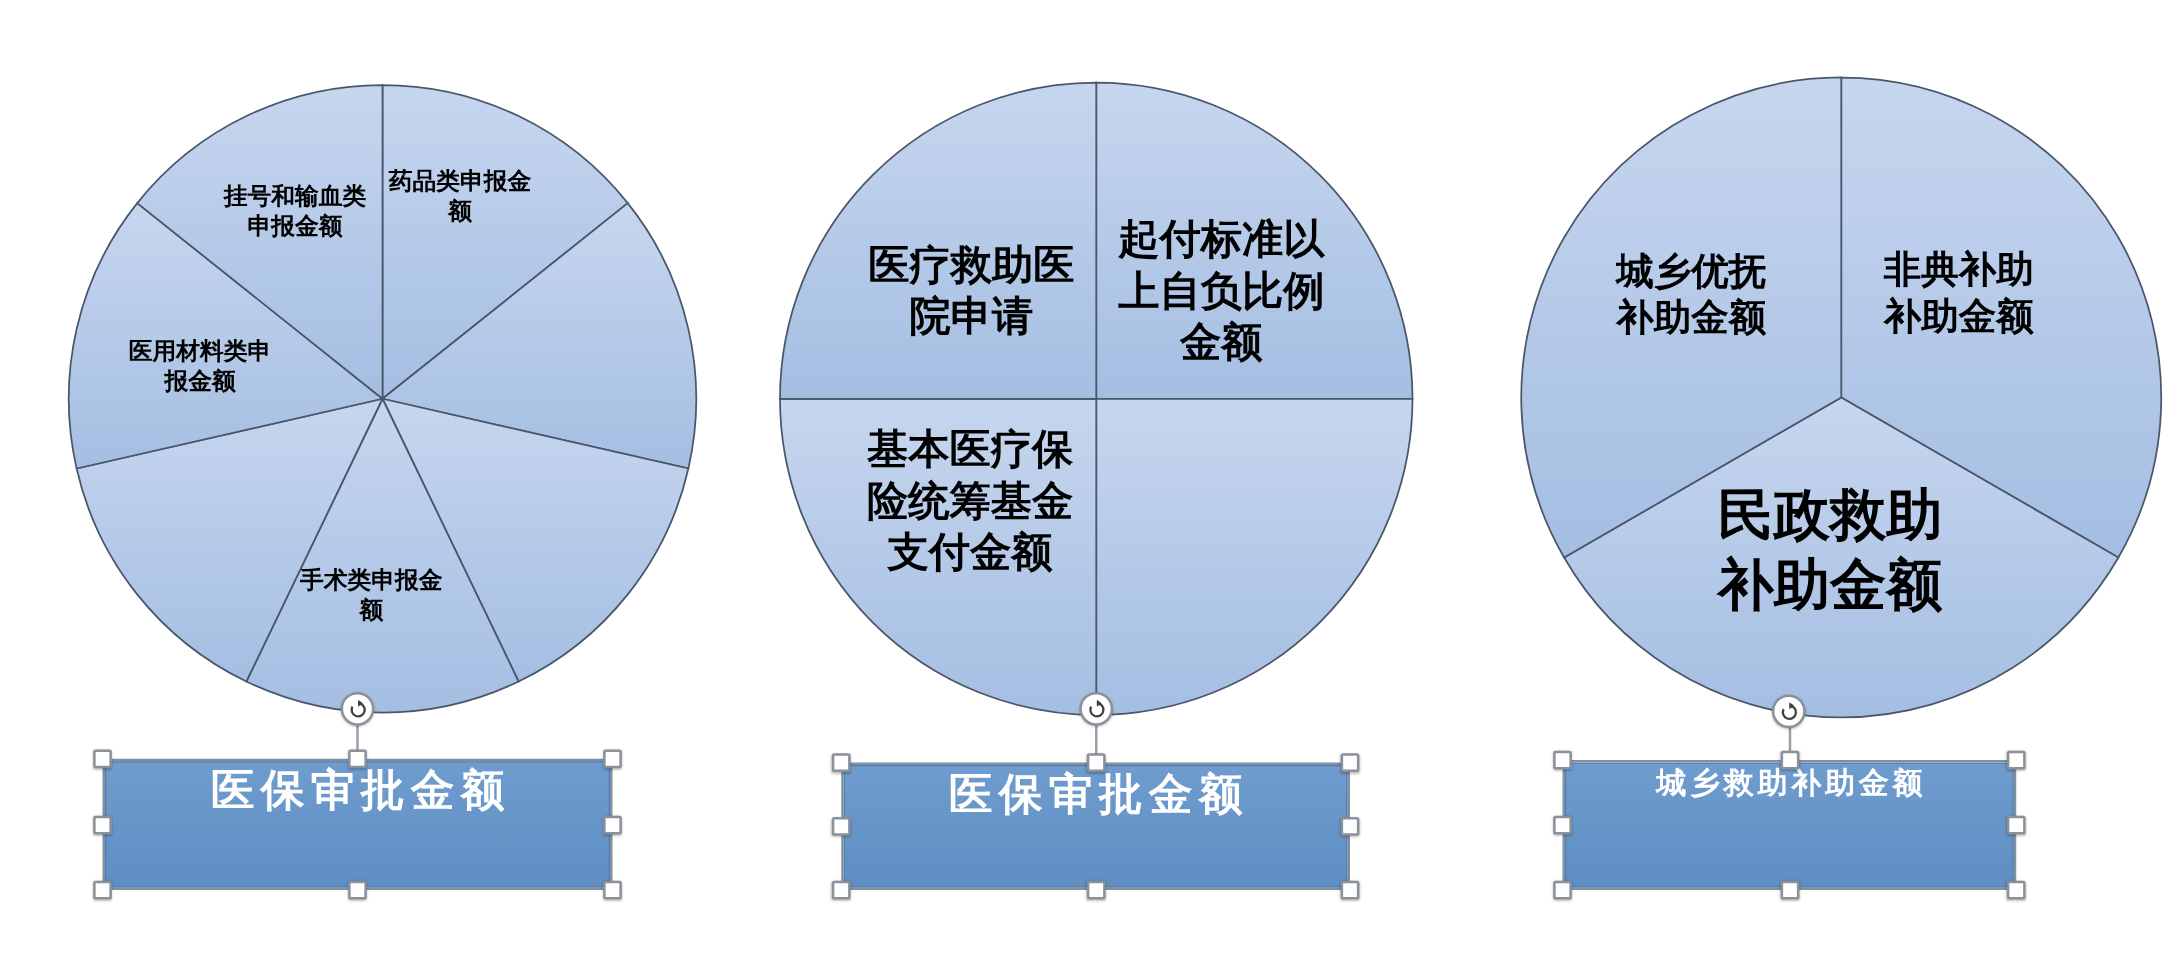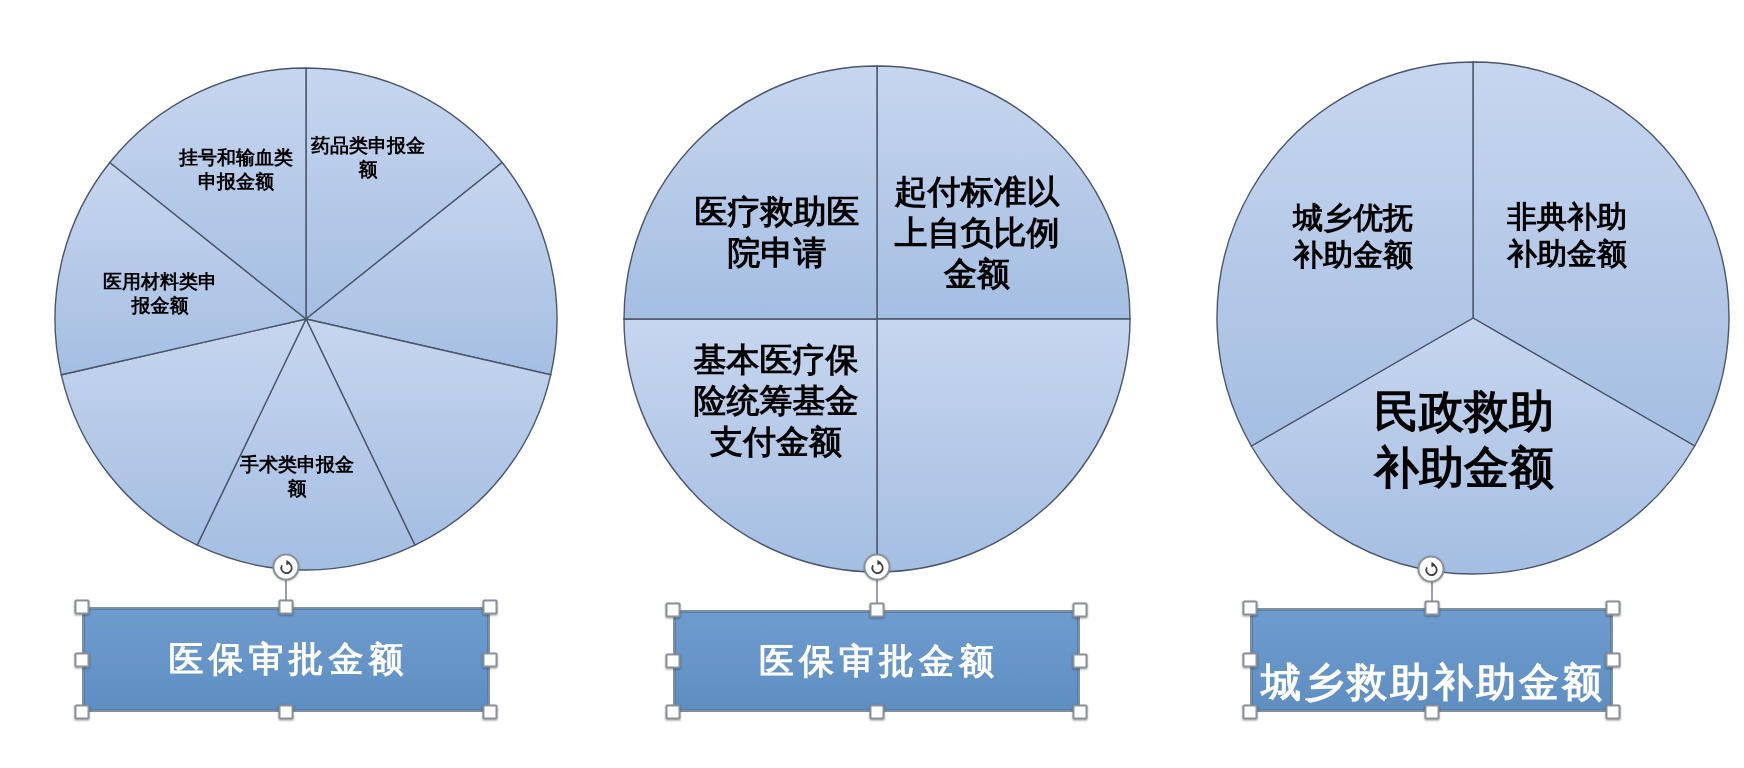--- a/index.html
+++ b/index.html
@@ -11,24 +11,24 @@
   .slice-label{position:absolute;z-index:3;transform:translate(-50%,-50%);
        text-align:center;color:#000;font-weight:bold;line-height:1.24;
        word-break:break-all;white-space:normal;}
   .lbl-sm{font-size:19px;width:118px;}
   .lbl-lg{font-size:33px;width:167px;}
   .lbl-w4{font-size:30px;width:134px;}
   .lbl-w6{font-size:45px;width:200px;}
   .caption-box{position:absolute;z-index:3;box-sizing:border-box;
        background:linear-gradient(#6f9ccf,#5e8ec2);
        border:2px solid #82909c;box-shadow:inset 0 0 0 1px #4f7fb3;
-       display:flex;align-items:center;justify-content:center;}
+       display:flex;justify-content:center;}
   .caption-box span{color:#ffffff;font-weight:bold;}
   .cap-6{font-size:35px;letter-spacing:5px;text-indent:5px;}
-  .cap-8{font-size:40px;letter-spacing:3px;text-indent:3px;margin-top:44px;}
+  .cap-8{font-size:24px;letter-spacing:3px;text-indent:3px;}
   .handle{position:absolute;z-index:5;width:15px;height:15px;background:#fff;
        border:2px solid #8a9199;border-radius:2px;box-sizing:border-box;
        box-shadow:0 1px 2px rgba(0,0,0,0.25);transform:translate(-50%,-50%);}
   .rotate-handle{position:absolute;z-index:5;width:27px;height:27px;background:#fff;
        border:2px solid #8a9199;border-radius:50%;box-sizing:border-box;
        box-shadow:0 1px 2px rgba(0,0,0,0.25);transform:translate(-50%,-50%);
        display:flex;align-items:center;justify-content:center;}
   .connector{position:absolute;z-index:2;width:2px;background:#9aa0a6;}
 </style>
 </head>

